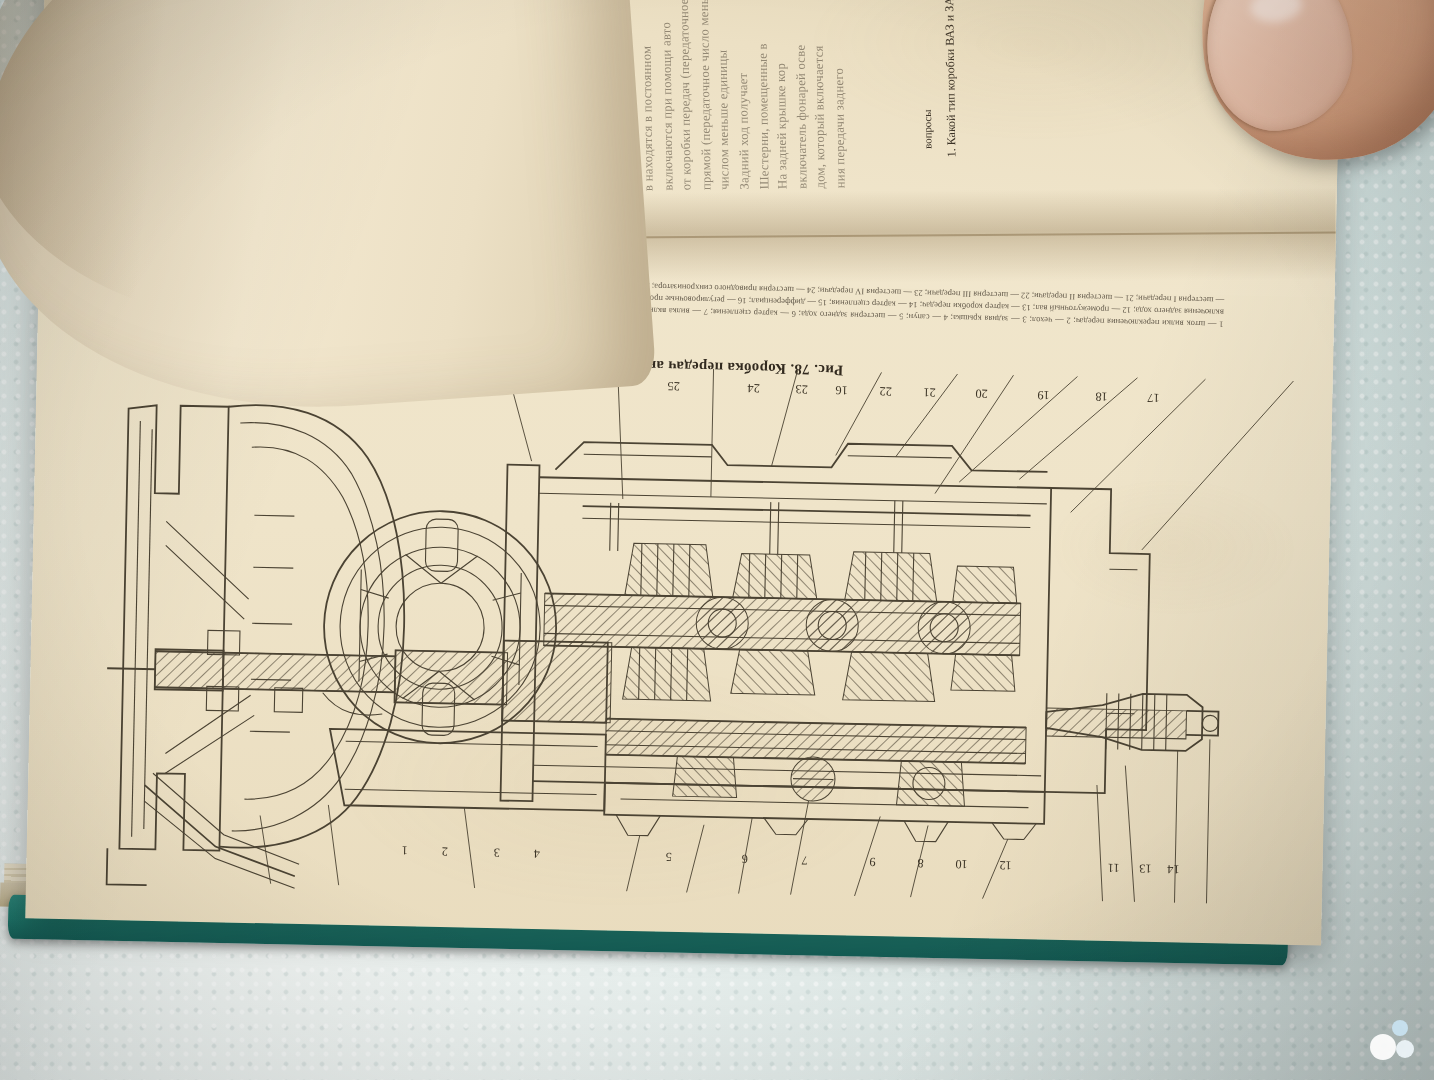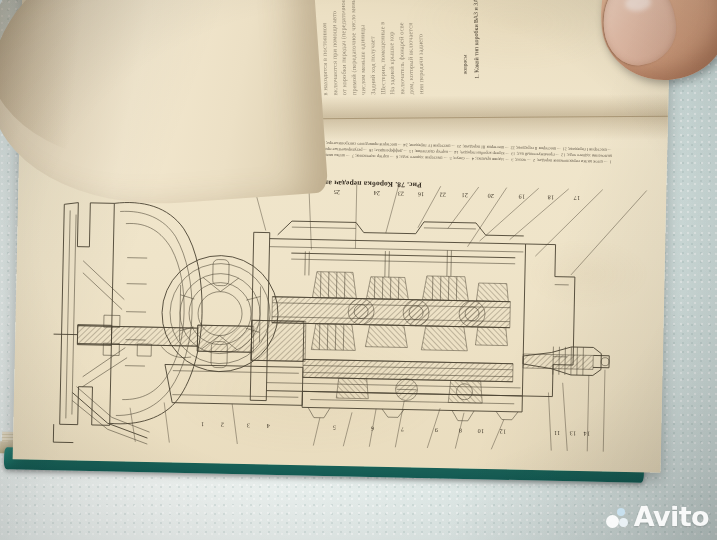--- a/index.html
+++ b/index.html
@@ -477,16 +477,15 @@
 
   <div class="surface-shade"></div>
   <div class="vignette"></div>
 
   <div class="avito">
     <div class="dots">
       <div class="d d1"></div>
       <div class="d d2"></div>
       <div class="d d3"></div>
     </div>
-    <div class="word">Avito</div>
   </div>
 
 </div>
 
 </body></html>

